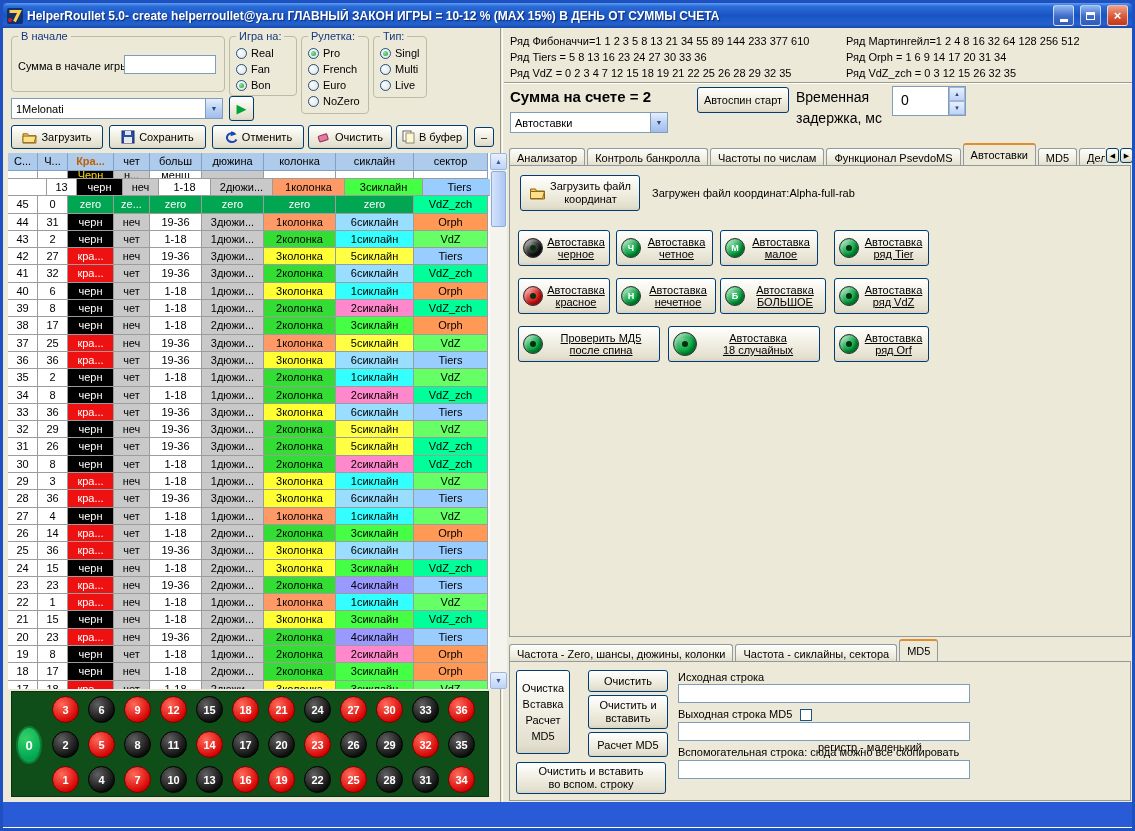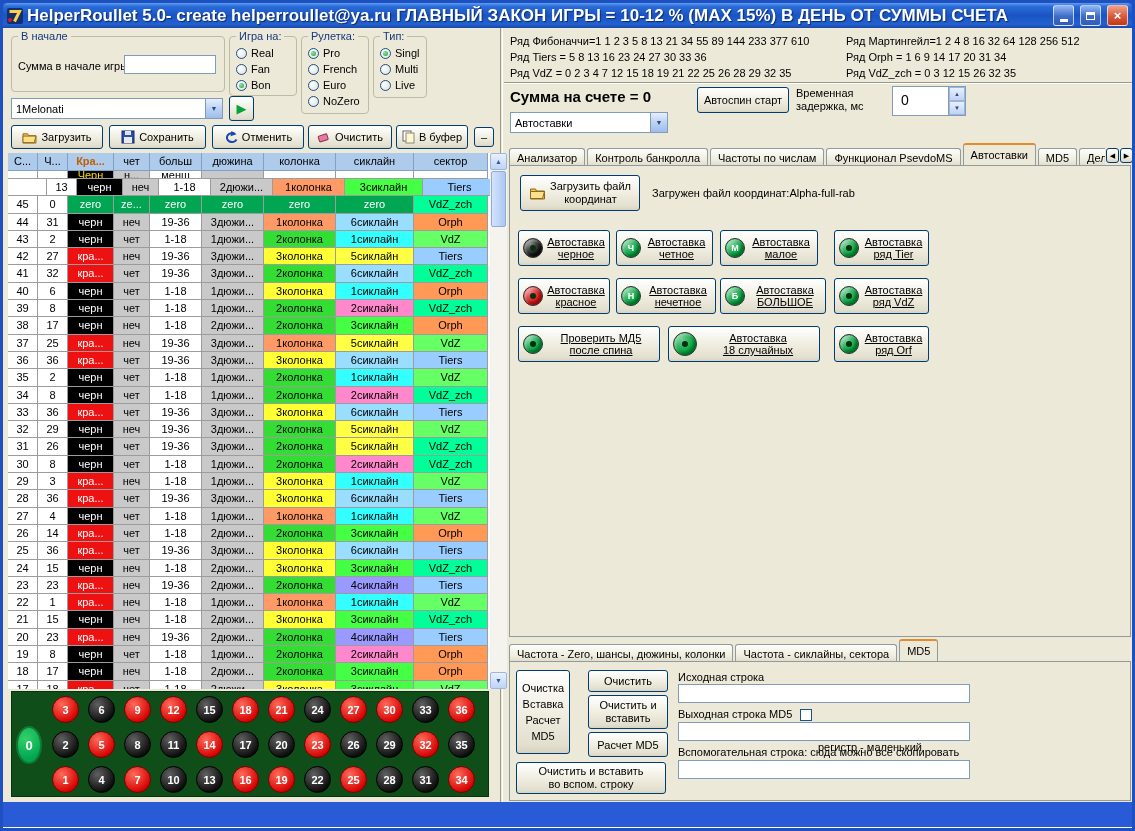--- a/index.html
+++ b/index.html
@@ -3,21 +3,21 @@
 <meta charset="utf-8">
 <style>
   html,body{margin:0;padding:0;background:#505050;}
   *{box-sizing:border-box;font-family:"Liberation Sans",sans-serif;}
   #window{position:relative;width:1135px;height:831px;background:#2A5BD7;overflow:hidden;
     border:3px solid #1E50C0;}
   
   #titlebar{position:absolute;left:0;top:0;width:1129px;height:25px;
     background:linear-gradient(180deg,#5E9EF2 0%,#2A6CD8 14%,#1A54C4 50%,#2361CE 85%,#1847A8 100%);
     border-radius:5px 5px 0 0;display:flex;align-items:center;padding:0 4px;gap:4px;}
-  #title-text{color:#fff;font-weight:bold;font-size:17px;text-shadow:1px 1px 1px #0A2A6A;
+  #title-text{color:#fff;font-weight:bold;font-size:12px;text-shadow:1px 1px 1px #0A2A6A;
     white-space:nowrap;overflow:hidden;flex:1;}
   .win-btn{width:21px;height:21px;border-radius:3px;border:1px solid rgba(255,255,255,.65);
     display:flex;align-items:center;justify-content:center;color:#fff;flex:none;
     background:linear-gradient(180deg,#8FB6F4,#3E6CC8 55%,#2E5CB8);margin-left:2px;}
   .win-btn.close{background:linear-gradient(180deg,#F0A088,#D75A3C 55%,#C03818);}
   .glyph-min{width:8px;height:3px;background:#fff;margin-top:9px;}
   .glyph-max{width:9px;height:8px;border:1px solid #fff;border-top:3px solid #fff;}
   .glyph-x{font-size:13px;font-weight:bold;line-height:1;}
   
   #main{position:absolute;left:0;top:25px;width:1129px;height:774px;background:#ECE9D8;}
@@ -73,21 +73,21 @@
   .rnum.black{background:radial-gradient(circle at 35% 30%,#606060,#0A0A0A 75%);border:1px solid #000;}
   #zero-oval{position:absolute;left:4px;top:34px;width:26px;height:38px;border-radius:50%;
     background:radial-gradient(circle at 35% 30%,#35D06A,#00A651 75%);border:2px solid #0E7A32;
     color:#fff;font-weight:bold;font-size:13px;display:flex;align-items:center;justify-content:center;}
   
   .series-line{font-size:11px;line-height:16px;white-space:nowrap;}
   #hr1{position:absolute;left:501px;top:54px;width:628px;height:2px;
     border-top:1px solid #9a9a8a;border-bottom:1px solid #fff;}
   #sum-label{position:absolute;left:507px;top:60px;font-size:15px;font-weight:bold;}
   #autospin-btn{position:absolute;left:694px;top:59px;width:92px;height:26px;}
-  #delay-label{position:absolute;left:793px;top:59px;width:96px;font-size:11px;line-height:13px;}
+  #delay-label{position:absolute;left:793px;top:59px;width:96px;font-size:14px;line-height:21px;}
   #spinner{position:absolute;left:889px;top:58px;width:74px;height:30px;border:1px solid #7F9DB9;
     background:#fff;display:flex;}
   #spin-value{flex:1;font-size:14px;padding:5px 0 0 8px;}
   #spin-btns{width:17px;display:flex;flex-direction:column;border-left:1px solid #7F9DB9;}
   .spin-b{flex:1;font-size:6px;color:#2A4A80;background:linear-gradient(#E8F0FE,#BED3F5);
     border:1px solid #9EB6DC;display:flex;align-items:center;justify-content:center;}
   
   .tabstrip{position:absolute;white-space:nowrap;overflow:hidden;height:23px;}
   .tab{height:19px;padding:0 7px;display:inline-flex;align-items:center;border:1px solid #919B9C;
     border-bottom:none;border-radius:3px 3px 0 0;margin-right:2px;font-size:11px;position:relative;
@@ -673,21 +673,21 @@
       <div class="series-line">Ряд Tiers = 5 8 13 16 23 24 27 30 33 36</div>
       <div class="series-line">Ряд VdZ = 0 2 3 4 7 12 15 18 19 21 22 25 26 28 29 32 35</div>
     </div>
     <div style="position:absolute;left:843px;top:5px;">
       <div class="series-line">Ряд Мартингейл=1 2 4 8 16 32 64 128 256 512</div>
       <div class="series-line">Ряд Orph = 1 6 9 14 17 20 31 34</div>
       <div class="series-line">Ряд VdZ_zch = 0 3 12 15 26 32 35</div>
     </div>
     <div id="hr1"></div>
 
-    <div id="sum-label">Сумма на счете = 0</div>
+    <div id="sum-label">Сумма на счете = 2</div>
     <div class="btn" id="autospin-btn">
       <span>Автоспин старт</span>
     </div>
     <div id="delay-label">Временная задержка, мс</div>
     <div id="spinner">
       <span id="spin-value">0</span>
       <span id="spin-btns">
         <span class="spin-b">▲</span>
         <span class="spin-b">▼</span>
       </span>

